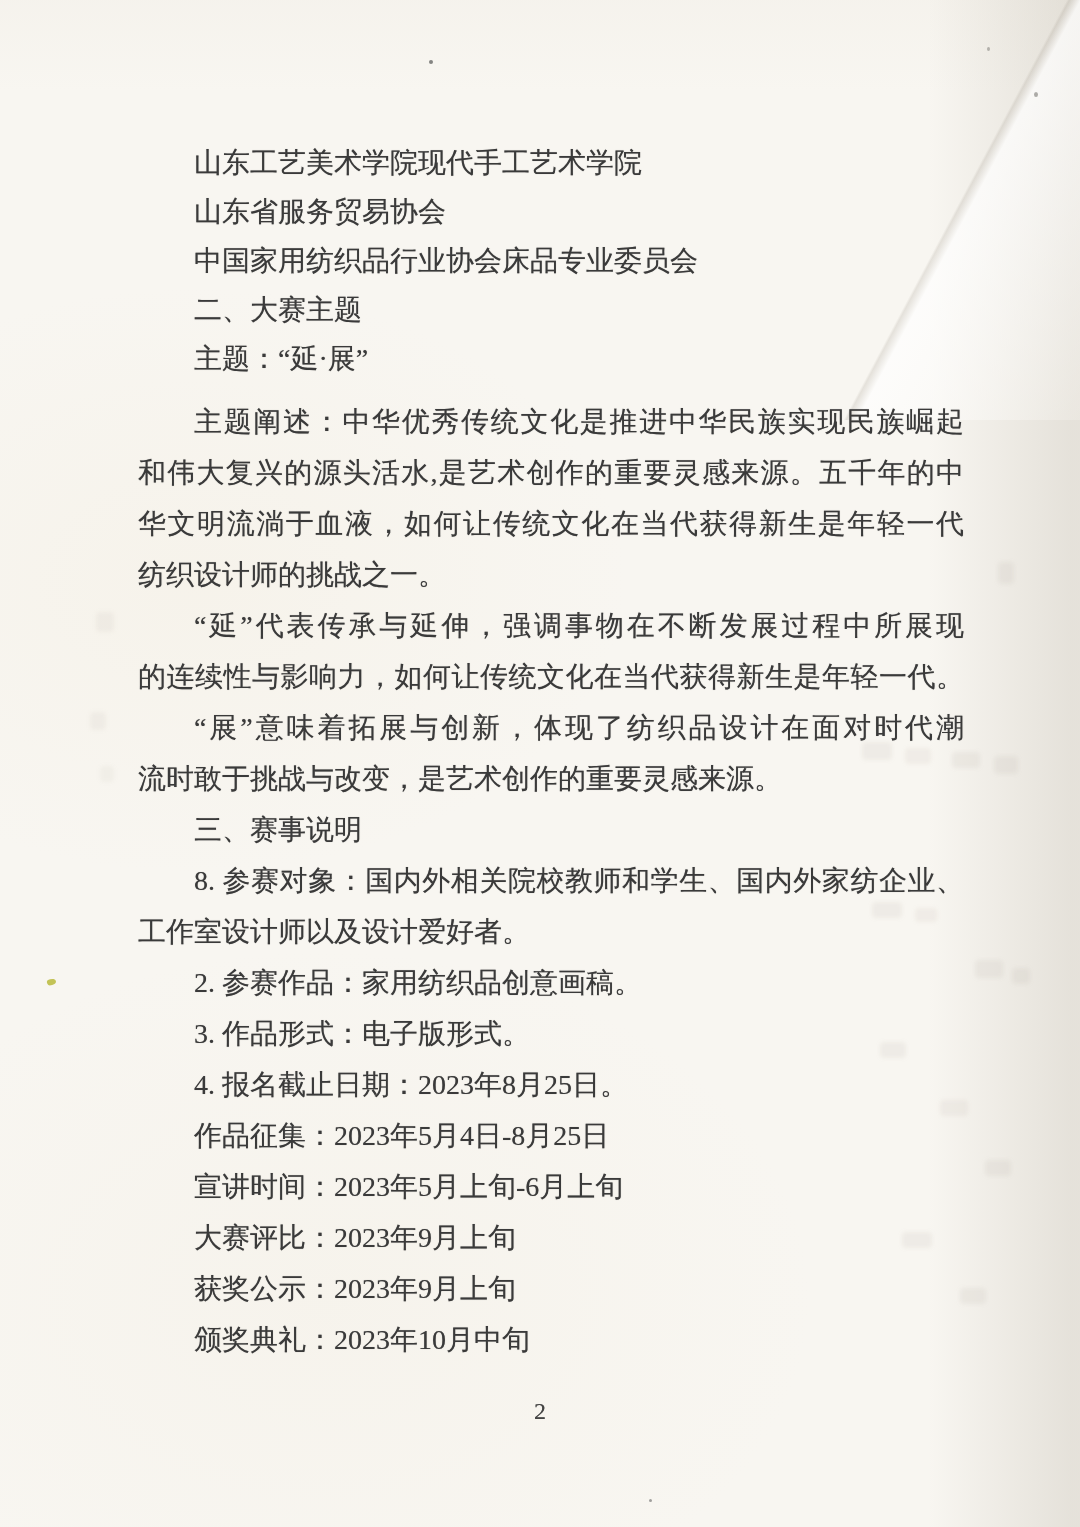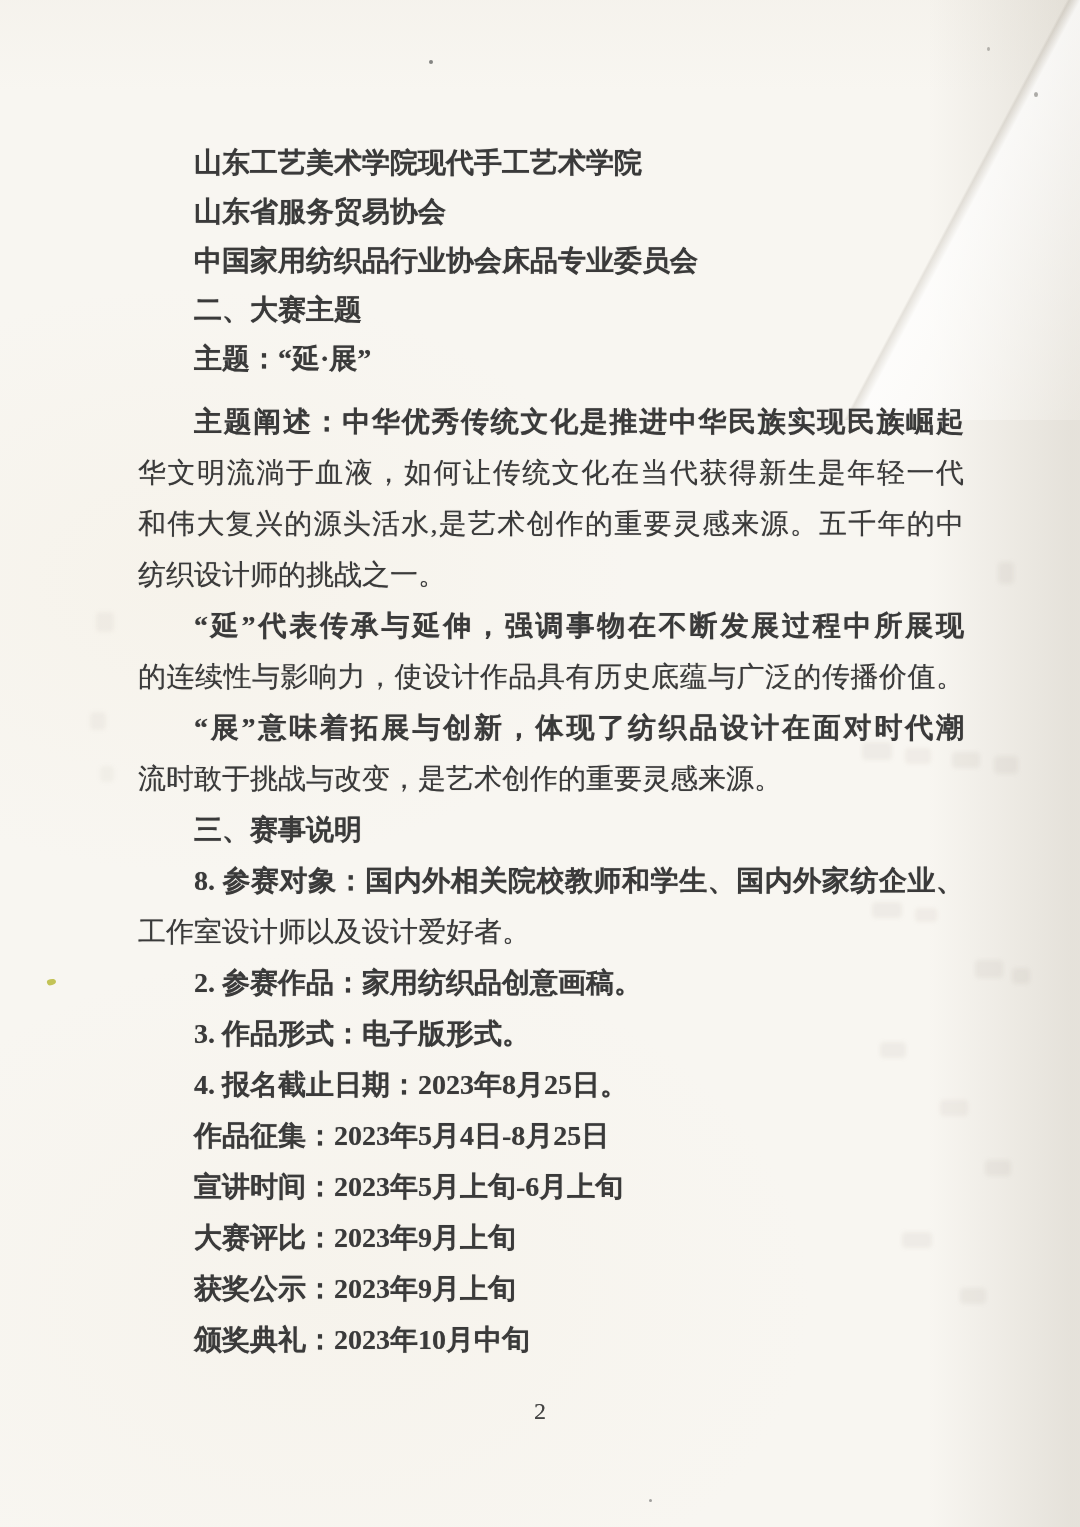--- a/index.html
+++ b/index.html
@@ -35,21 +35,21 @@
   }
   .content{
     position:absolute;left:138px;top:138px;width:826px;
     color:var(--ink);
     font-size:28px;
     text-shadow:0 0 0.7px rgba(58,58,58,0.55);
   }
   .line{height:51px;line-height:51px;text-align:left;}
   .line.tight{height:49px;line-height:49px;}
   .line.gap{margin-top:13px;}
-  .line.indent{text-indent:2em;font-weight:bold;}
+  .line.indent{text-indent:2em;}
   .line.full{text-align:justify;text-align-last:justify;}
   .pagenum{
     position:absolute;left:490px;top:1398px;width:100px;
     text-align:center;font-size:24px;color:#444;
     text-shadow:0 0 0.6px rgba(58,58,58,0.5);
   }
   
   .speck{position:absolute;border-radius:50%;}
   .speck.s1{left:429px;top:60px;width:4px;height:4px;background:rgba(70,70,70,0.65);}
   .speck.s2{left:47px;top:979px;width:9px;height:6px;background:rgba(186,186,60,0.85);transform:rotate(-20deg);border-radius:40% 60% 50% 50%;}
@@ -112,26 +112,26 @@
   <div class="speck s5"></div>
 
   <div class="content">
     <div class="line tight indent">山东工艺美术学院现代手工艺术学院</div>
     <div class="line tight indent">山东省服务贸易协会</div>
     <div class="line tight indent">中国家用纺织品行业协会床品专业委员会</div>
     <div class="line tight indent">二、大赛主题</div>
     <div class="line tight indent">主题：“延·展”</div>
 
     <div class="line indent full gap">主题阐述：中华优秀传统文化是推进中华民族实现民族崛起</div>
+    <div class="line full">和伟大复兴的源头活水,是艺术创作的重要灵感来源。五千年的中</div>
     <div class="line full">华文明流淌于血液，如何让传统文化在当代获得新生是年轻一代</div>
-    <div class="line full">和伟大复兴的源头活水,是艺术创作的重要灵感来源。五千年的中</div>
     <div class="line">纺织设计师的挑战之一。</div>
 
     <div class="line indent full">“延”代表传承与延伸，强调事物在不断发展过程中所展现</div>
-    <div class="line full">的连续性与影响力，使设计作品具有历史底蕴与广泛的传播价值。</div>
+    <div class="line full">的连续性与影响力，如何让传统文化在当代获得新生是年轻一代。</div>
 
     <div class="line indent full">“展”意味着拓展与创新，体现了纺织品设计在面对时代潮</div>
     <div class="line">流时敢于挑战与改变，是艺术创作的重要灵感来源。</div>
 
     <div class="line indent">三、赛事说明</div>
 
     <div class="line indent full">8. 参赛对象：国内外相关院校教师和学生、国内外家纺企业、</div>
     <div class="line">工作室设计师以及设计爱好者。</div>
 
     <div class="line indent">2. 参赛作品：家用纺织品创意画稿。</div>

